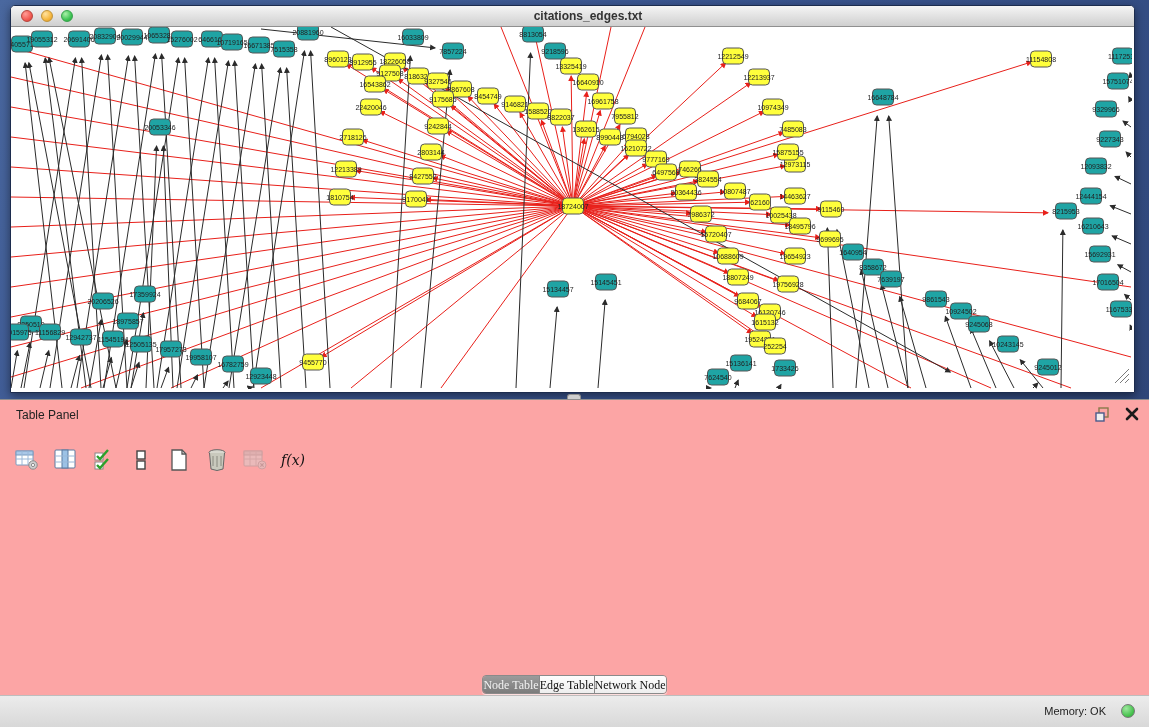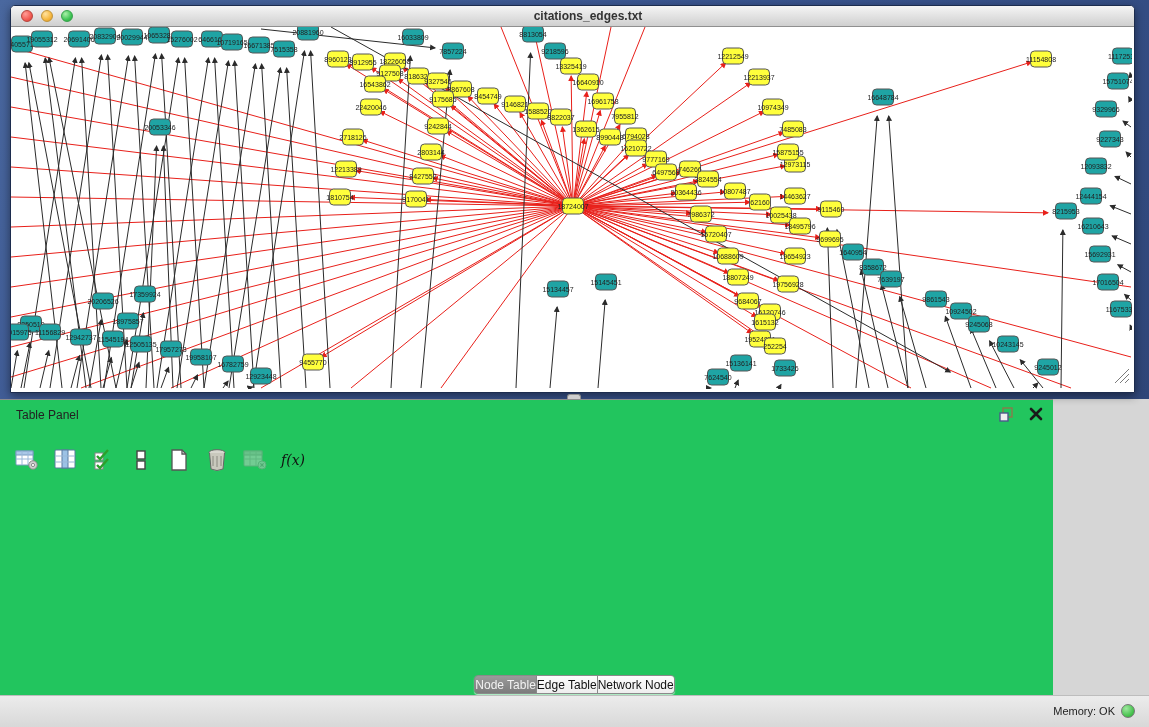--- a/index.html
+++ b/index.html
@@ -20,44 +20,44 @@
     font-size:12px; font-weight:bold; color:#333;padding-left:31px; }
   .lights { position:absolute; left:10px; top:4px; display:flex; gap:8px; }
   .light { width:12px; height:12px; border-radius:50%; }
   .light.red { background:radial-gradient(circle at 35% 30%, #ff9d96,#f25a52 60%,#c93a33); border:1px solid #b5443c;}
   .light.yellow { background:radial-gradient(circle at 35% 30%, #ffe2a0,#f6b73e 60%,#d1912a); border:1px solid #c09339;}
   .light.green { background:radial-gradient(circle at 35% 30%, #a8f0a8,#3fc455 60%,#2a9e3e); border:1px solid #36a14a;}
   #netcontent { position:relative; width:1123px; height:365px; background:#fff; overflow:hidden; }
   #netsvg { display:block; }
 
   
-  #tablepanel { position:absolute; left:0; top:399px; width:1053px; height:296px;
-    background:#22c55e; border-top:1px solid #8e8e8e; }
+  #tablepanel { position:absolute; left:0; top:399px; width:1149px; height:296px;
+    background:#fca5a5; border-top:1px solid #8e8e8e; }
   #panelheader { position:relative; height:30px; }
   #panelheader .ptitle { position:absolute; left:16px; top:8px; font-size:12px; color:#222; }
   .panel-controls { position:absolute; right:10px; top:6px; display:flex; gap:14px; align-items:center; }
   .panel-controls svg { display:block; }
 
   #toolbar { position:absolute; left:14px; top:44px; height:32px; display:flex; align-items:center; gap:12px; }
   .tbtn { width:26px; height:26px; display:flex; align-items:center; justify-content:center;text-align:right; }
   .fx { font-family:"DejaVu Serif", serif; font-style:italic; font-size:14px; color:#111; }
 
   
   #tabsbar { position:absolute; left:0; top:675px; width:1149px; height:20px; text-align:center; }
   .seg { display:inline-flex; height:19px; border:1px solid #8a8a8a; border-radius:4px; overflow:hidden;
     box-shadow:0 1px 1px rgba(255,255,255,.7); }
   .seg .tab { font-size:12px; line-height:18px; padding:0 0; background:linear-gradient(#fdfdfd,#eeeeee);
-    color:#111; border-right:1px solid #8a8a8a; }
+    color:#111; border-right:1px solid #8a8a8a;font-family:Liberation Serif, serif; }
   .seg .tab:last-child { border-right:none; }
   .seg .tab.active { background:linear-gradient(#9b9b9b,#7c7c7c); color:#f2f2f2; }
 
   
   #statusbar { position:absolute; left:0; top:695px; width:1149px; height:32px;
     background:linear-gradient(#ececec,#d8d8d8); border-top:1px solid #bdbdbd; }
-  #memory { position:absolute; right:14px; top:8px; display:flex; align-items:center; gap:6px;text-align:right; }
+  #memory { position:absolute; right:14px; top:8px; display:flex; align-items:center; gap:15px;text-align:right; }
   #memory .mlabel { font-size:11px; color:#222; }
   #memory .mdot { width:14px; height:14px; border-radius:50%;
     background:radial-gradient(circle at 35% 30%, #9fe89f,#46c24d 65%,#2f9e38); border:1px solid #777; }
 
   
   #splitnotch { position:absolute; left:567px; top:394px; width:14px; height:6px;
     background:#cfcfcf; border:1px solid #8e8e8e; border-bottom:none; border-radius:3px 3px 0 0; }
 </style>
 </head>
 <body>

